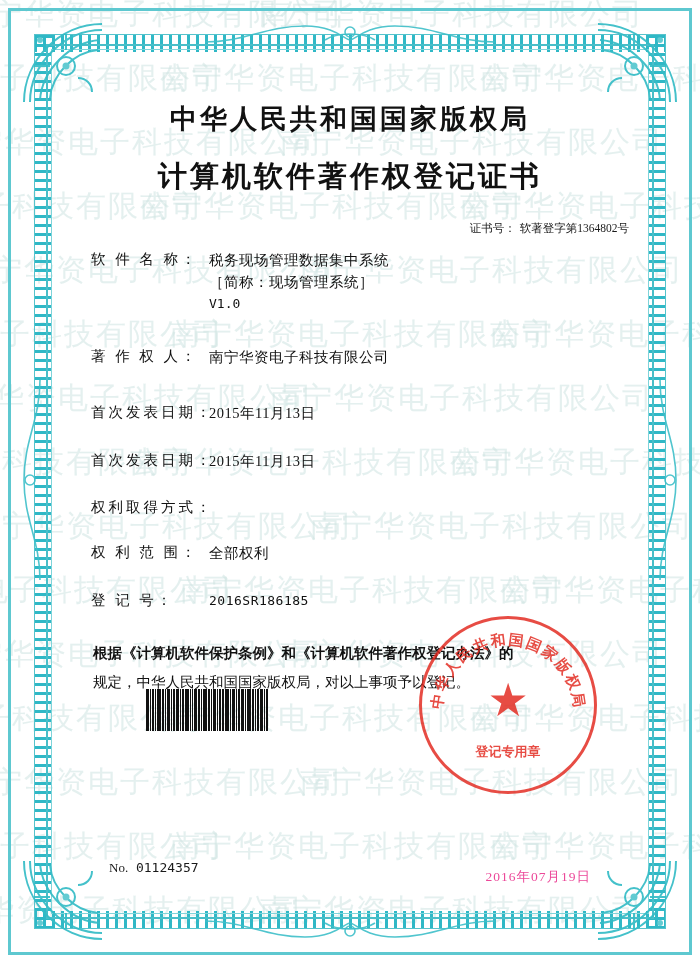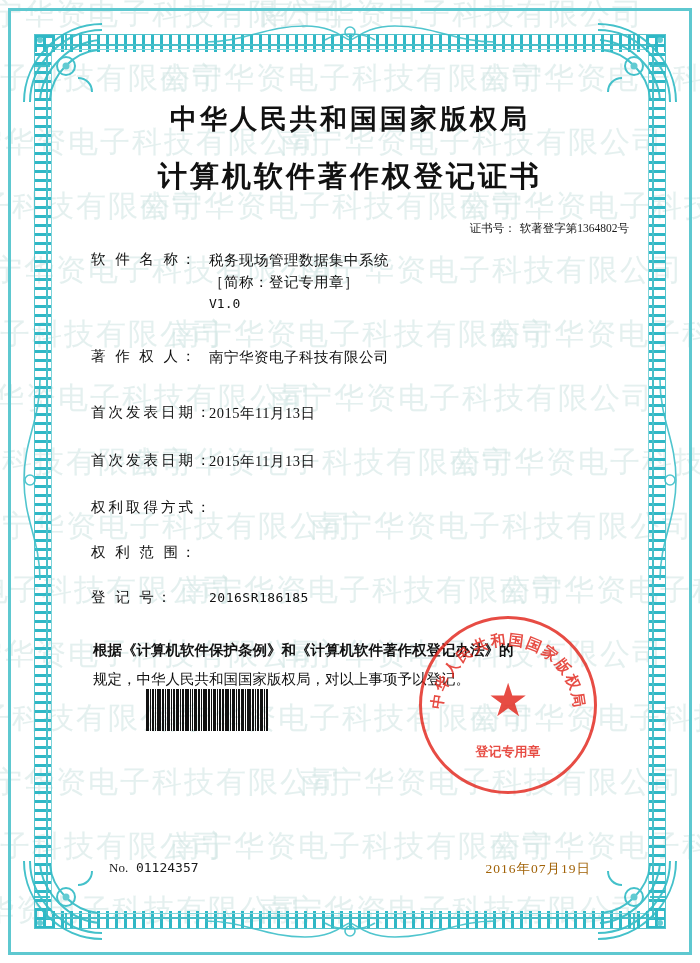--- a/index.html
+++ b/index.html
@@ -222,22 +222,22 @@
     left:0;bottom:54px;width:598px;
     z-index:3;
   }
   .foot-no{
     position:absolute;left:58px;top:0;
     font-size:13px;color:#1a1a1a;
     font-family:"DejaVu Sans Mono", monospace;
   }
   .foot-no .nolabel{font-family:"Liberation Serif",serif;text-align:center;}
   .foot-date{
-    position:absolute;right:58px;top:0;
-    font-size:13.5px;color:#a16207;
+    position:absolute;right:58px;top:8px;
+    font-size:13.5px;color:#ec4899;
     letter-spacing:1px;
   }
 </style>
 </head>
 <body>
 
 <div class="watermark">
   <div class="wm-row" style="left:-40px;top:-6px;">南宁华资电子科技有限公司</div>
   <div class="wm-row" style="left:260px;top:-6px;">南宁华资电子科技有限公司</div>
   <div class="wm-row" style="left:-160px;top:58px;">南宁华资电子科技有限公司</div>
@@ -394,21 +394,21 @@
   <div class="certno">
     <span class="label">证书号：</span><span>软著登字第1364802号</span>
   </div>
 
   <div class="fields">
 
     <div class="row gap-a">
       <div class="lab">软 件 名 称：</div>
       <div class="val">
         <span class="sub">税务现场管理数据集中系统</span>
-        <span class="sub">［简称：登记专用章］</span>
+        <span class="sub">［简称：现场管理系统］</span>
         <span class="sub mono">V1.0</span>
       </div>
     </div>
 
     <div class="row gap-a">
       <div class="lab">著 作 权 人：</div>
       <div class="val">南宁华资电子科技有限公司</div>
     </div>
 
     <div class="row gap-b">
@@ -420,20 +420,21 @@
       <div class="lab">首次发表日期：</div>
       <div class="val">2015年11月13日</div>
     </div>
 
     <div class="row gap-b">
       <div class="lab">权利取得方式：</div>
     </div>
 
     <div class="row gap-b">
       <div class="lab">权 利 范 围：</div>
+      <div class="val">全部权利</div>
     </div>
 
     <div class="row">
       <div class="lab">登 记 号：</div>
       <div class="val mono">2016SR186185</div>
     </div>
 
   </div>
 
   <div class="para">

